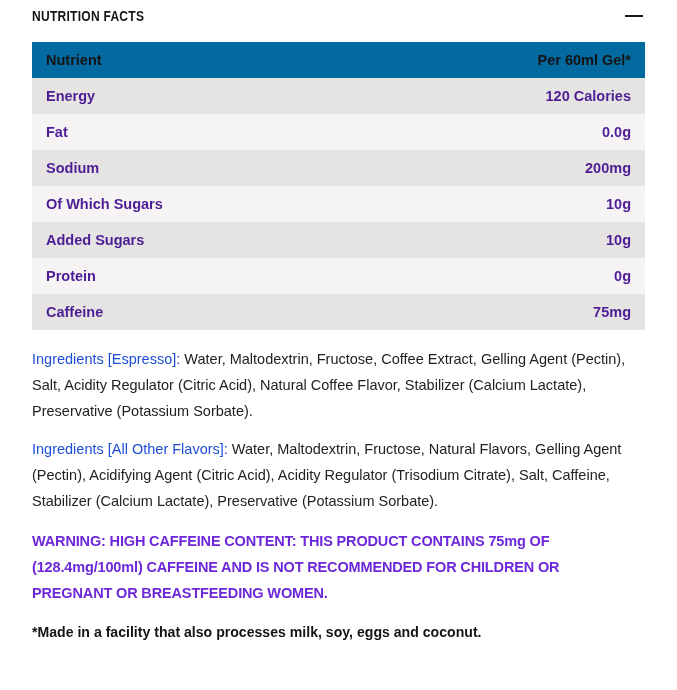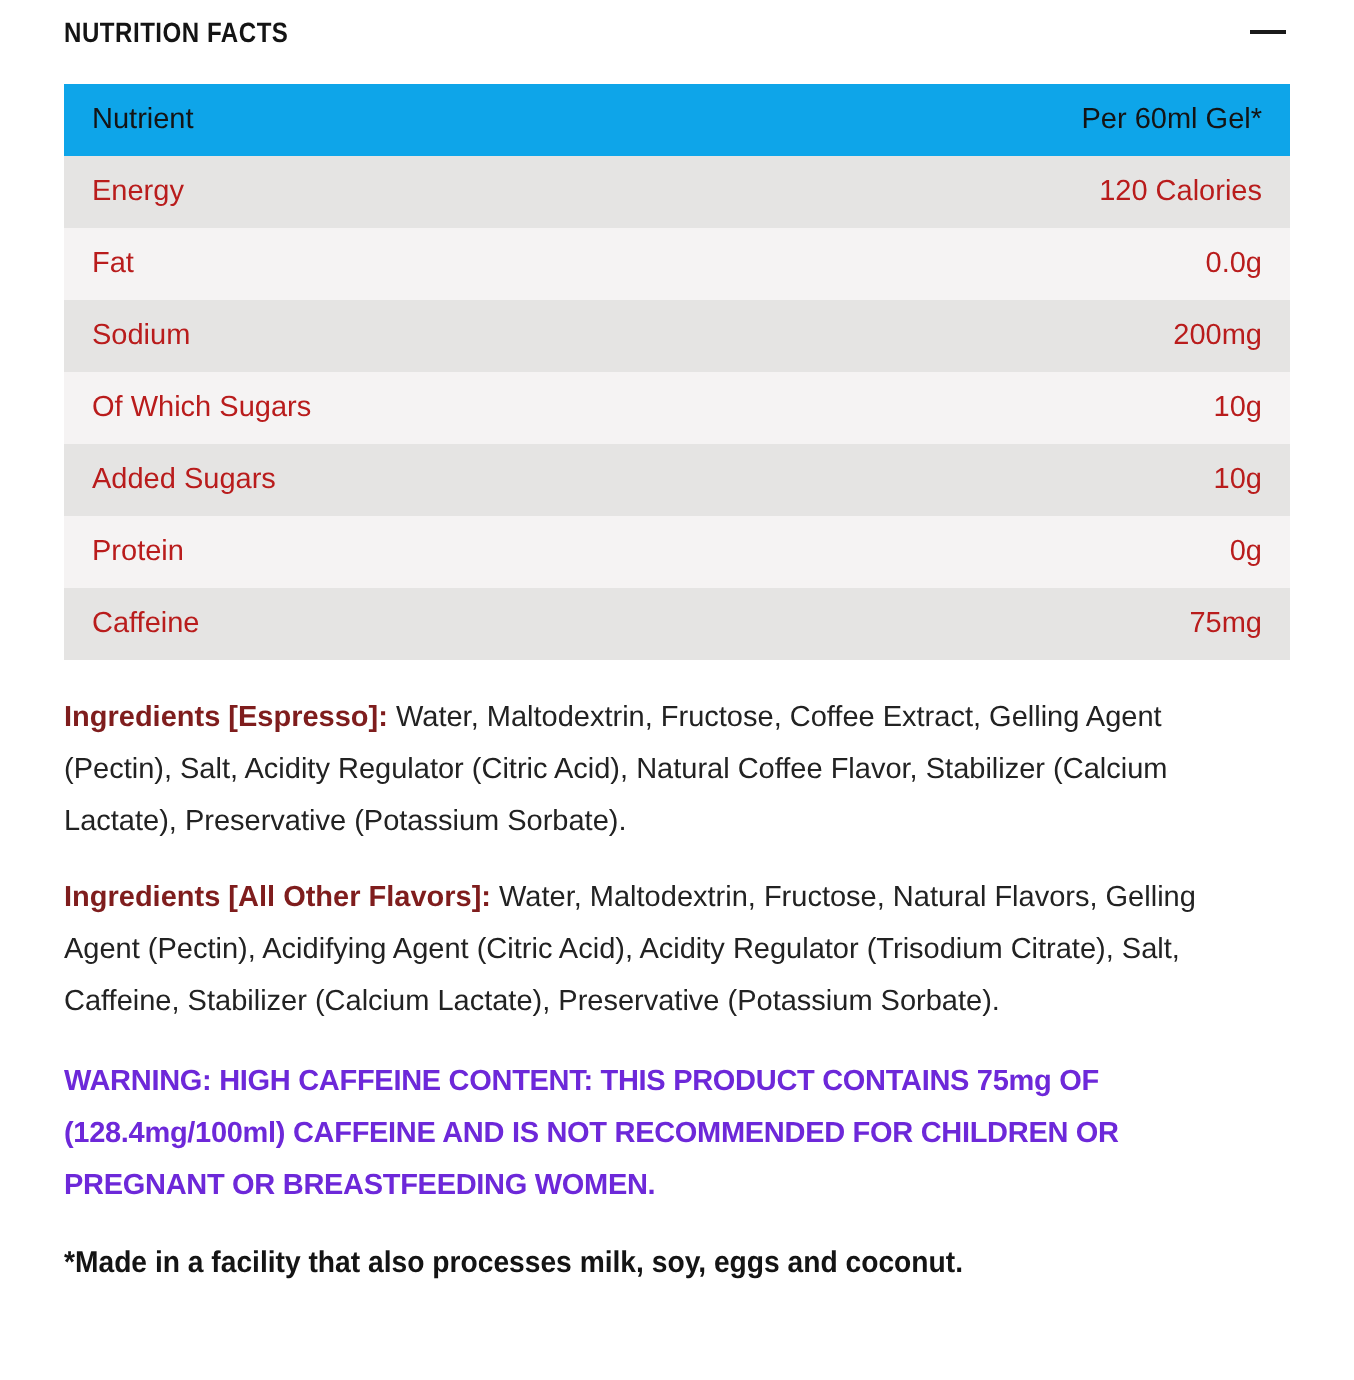--- a/index.html
+++ b/index.html
@@ -80,50 +80,50 @@
   }
   .nutrition-table th:first-child,
   .nutrition-table td:first-child {
     text-align: left;
   }
   .nutrition-table th:last-child,
   .nutrition-table td:last-child {
     text-align: right;
   }
   .nutrition-table thead th {
-    font-weight: normal;
-    background: #0ea5e9;
+    font-weight: bold;
+    background: #0369a1;
     color: #141414;
   }
   .nutrition-table tbody tr:nth-child(odd) {
     background: #e5e4e3;
   }
   .nutrition-table tbody tr:nth-child(even) {
     background: #f5f3f3;
   }
   .nutrition-table tbody td {
-    font-weight: normal;
-    color: #b91c1c;
+    font-weight: bold;
+    color: #4c1d95;
   }
 
   
   .notes {
     margin: 0;
     padding: 16px 32px 0 32px;
   }
   .para {
     font-size: 14.5px;
     line-height: 26px;
     color: #222222;
     margin: 0 0 12px 0;
     max-width: 600px;
   }
   .para .lead {
-    font-weight: bold;
-    color: #7f1d1d;
+    font-weight: normal;
+    color: #1d4ed8;
   }
   .para-warning {
     font-size: 14.5px;
     line-height: 26px;
     font-weight: bold;
     color: #6d28d9;
     margin: 14px 0 12px 0;
     max-width: 582px;
     letter-spacing: -0.15px;
   }

